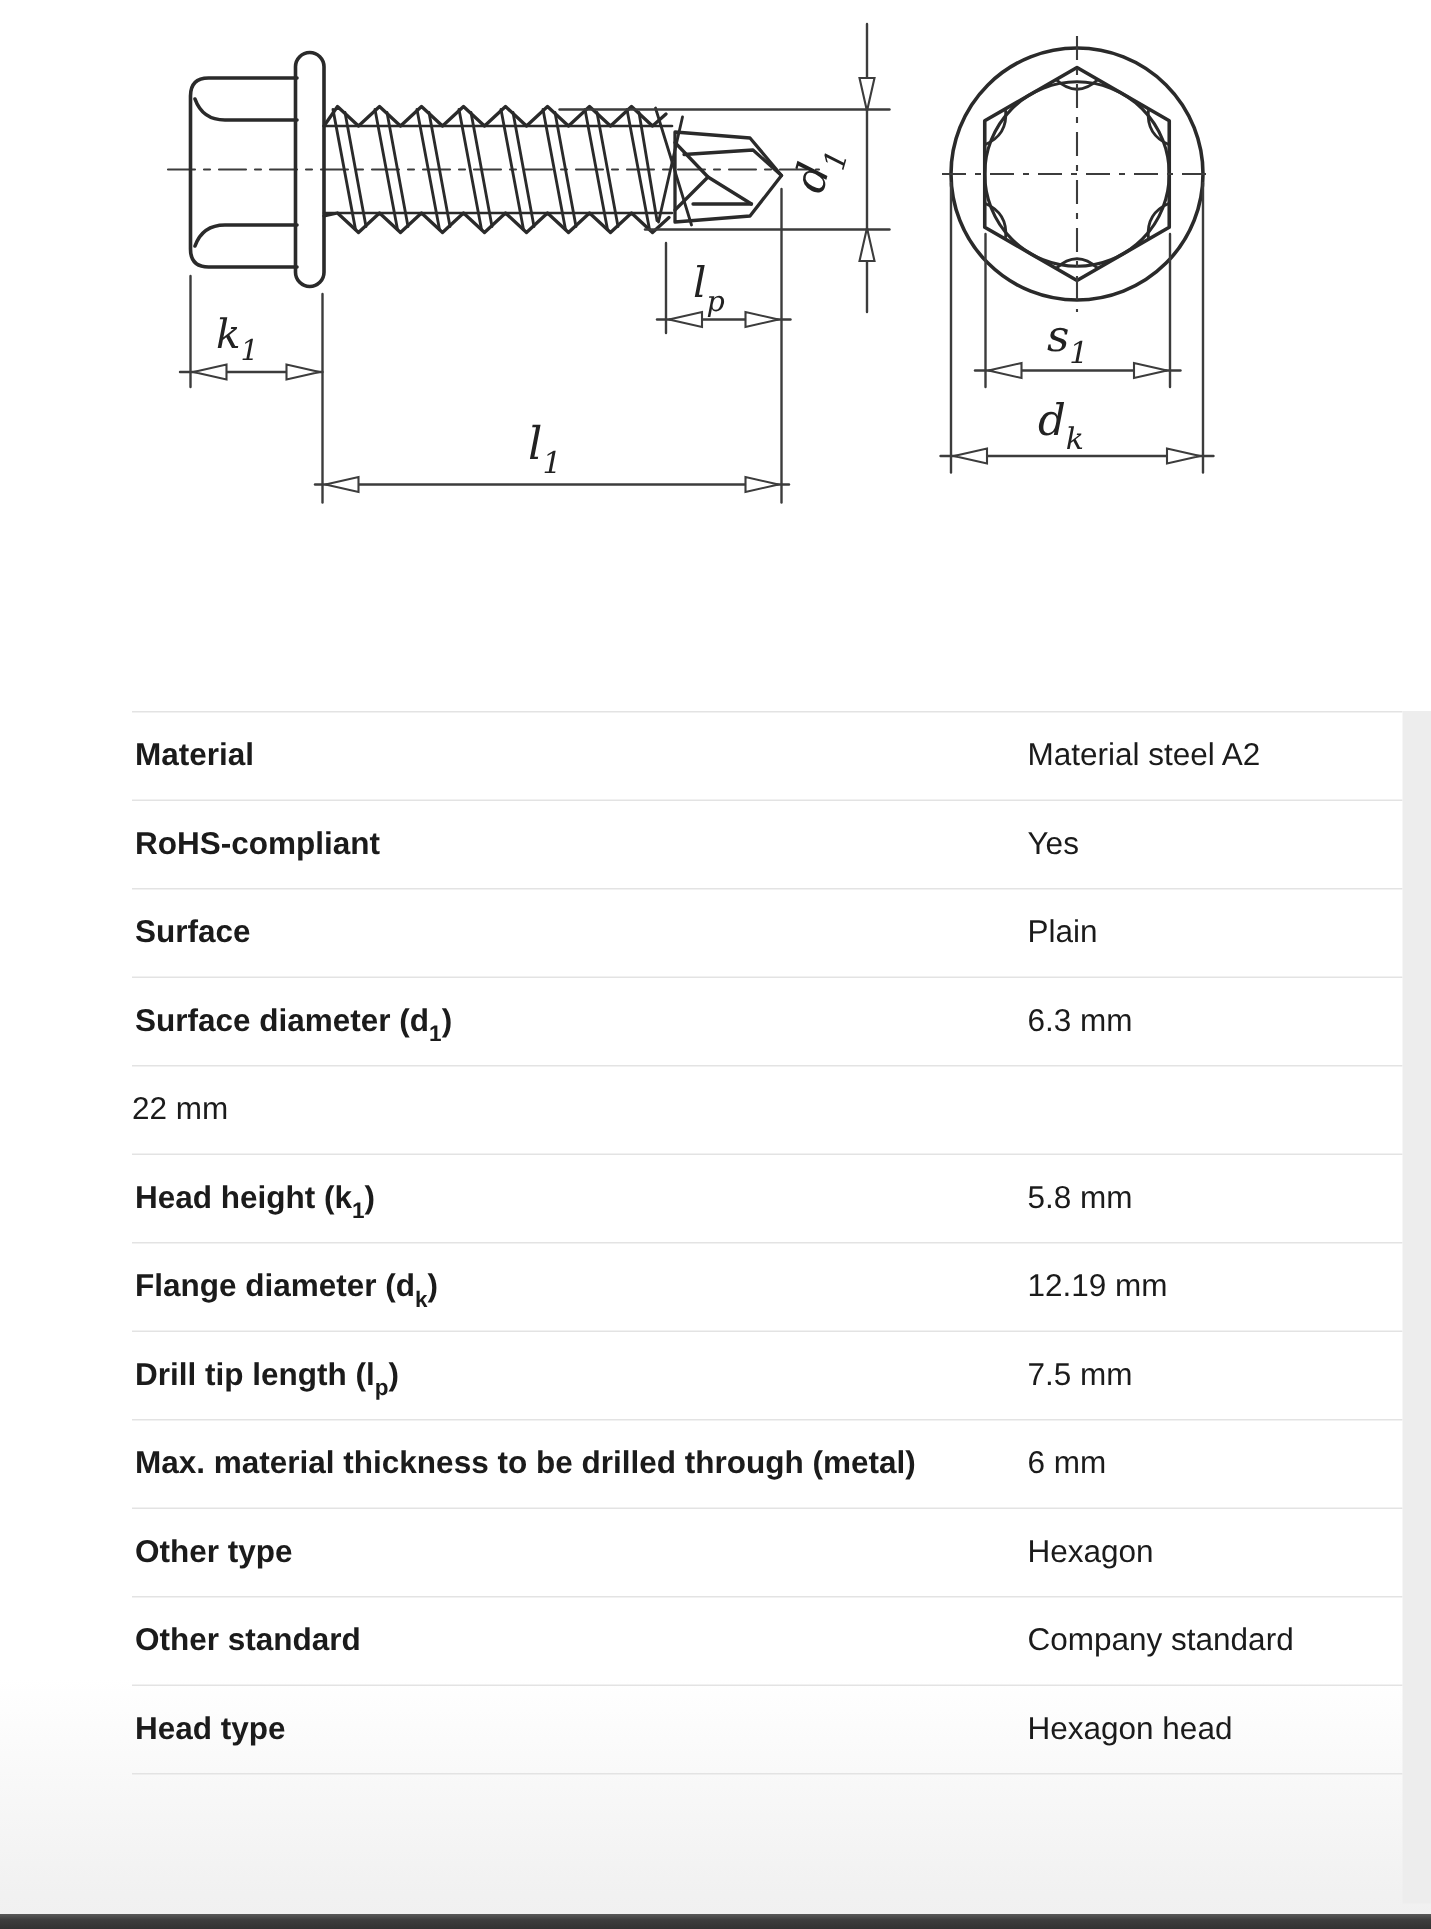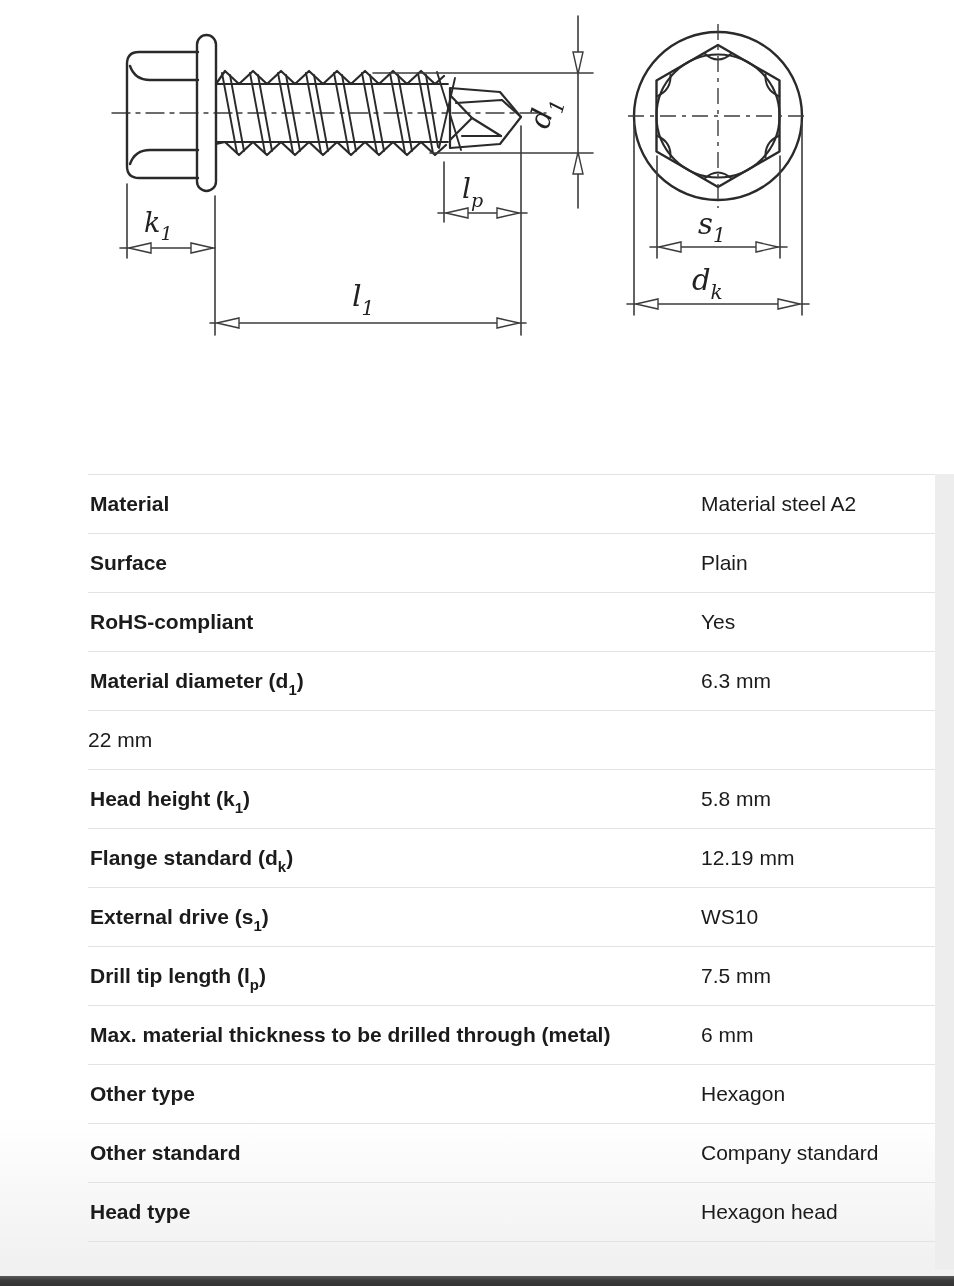--- a/index.html
+++ b/index.html
@@ -17,21 +17,20 @@
   .specs{
     position:absolute;left:88px;top:474px;width:847px;
     border-bottom:1px solid #e3e3e3;
   }
   .row{
     display:flex;align-items:flex-start;
     border-top:1px solid #e3e3e3;
     padding:8px 0;
     line-height:42px;
     font-size:21px;
-    gap:16px;
   }
   .row .lbl{
     width:597px;flex:0 0 597px;
     padding:0 20px 0 2px;box-sizing:border-box;
     font-weight:700;
   }
   .row .val{flex:1;font-weight:400;}
   .row sub{font-size:15px;line-height:0;position:relative;top:2px;font-weight:inherit;}
   .right-gutter{
     position:absolute;right:0;top:474px;width:19px;height:795px;
@@ -165,45 +164,41 @@
     </g>
   </svg>
 
   <div class="specs">
 
     <div class="row">
       <div class="lbl"><span>Material</span><sub></sub><span></span></div>
       <div class="val">Material steel A2</div>
     </div>
     <div class="row">
+      <div class="lbl"><span>RoHS-compliant</span><sub></sub><span></span></div>
+      <div class="val">Yes</div>
+    </div>
+    <div class="row">
       <div class="lbl"><span>Surface</span><sub></sub><span></span></div>
       <div class="val">Plain</div>
     </div>
     <div class="row">
-      <div class="lbl"><span>RoHS-compliant</span><sub></sub><span></span></div>
-      <div class="val">Yes</div>
-    </div>
-    <div class="row">
-      <div class="lbl"><span>Material diameter (d</span><sub>1</sub><span>)</span></div>
+      <div class="lbl"><span>Surface diameter (d</span><sub>1</sub><span>)</span></div>
       <div class="val">6.3 mm</div>
     </div>
     <div class="row">
       <div class="val">22 mm</div>
     </div>
     <div class="row">
       <div class="lbl"><span>Head height (k</span><sub>1</sub><span>)</span></div>
       <div class="val">5.8 mm</div>
     </div>
     <div class="row">
-      <div class="lbl"><span>Flange standard (d</span><sub>k</sub><span>)</span></div>
+      <div class="lbl"><span>Flange diameter (d</span><sub>k</sub><span>)</span></div>
       <div class="val">12.19 mm</div>
-    </div>
-    <div class="row">
-      <div class="lbl"><span>External drive (s</span><sub>1</sub><span>)</span></div>
-      <div class="val">WS10</div>
     </div>
     <div class="row">
       <div class="lbl"><span>Drill tip length (l</span><sub>p</sub><span>)</span></div>
       <div class="val">7.5 mm</div>
     </div>
     <div class="row">
       <div class="lbl"><span>Max. material thickness to be drilled through (metal)</span><sub></sub><span></span></div>
       <div class="val">6 mm</div>
     </div>
     <div class="row">

